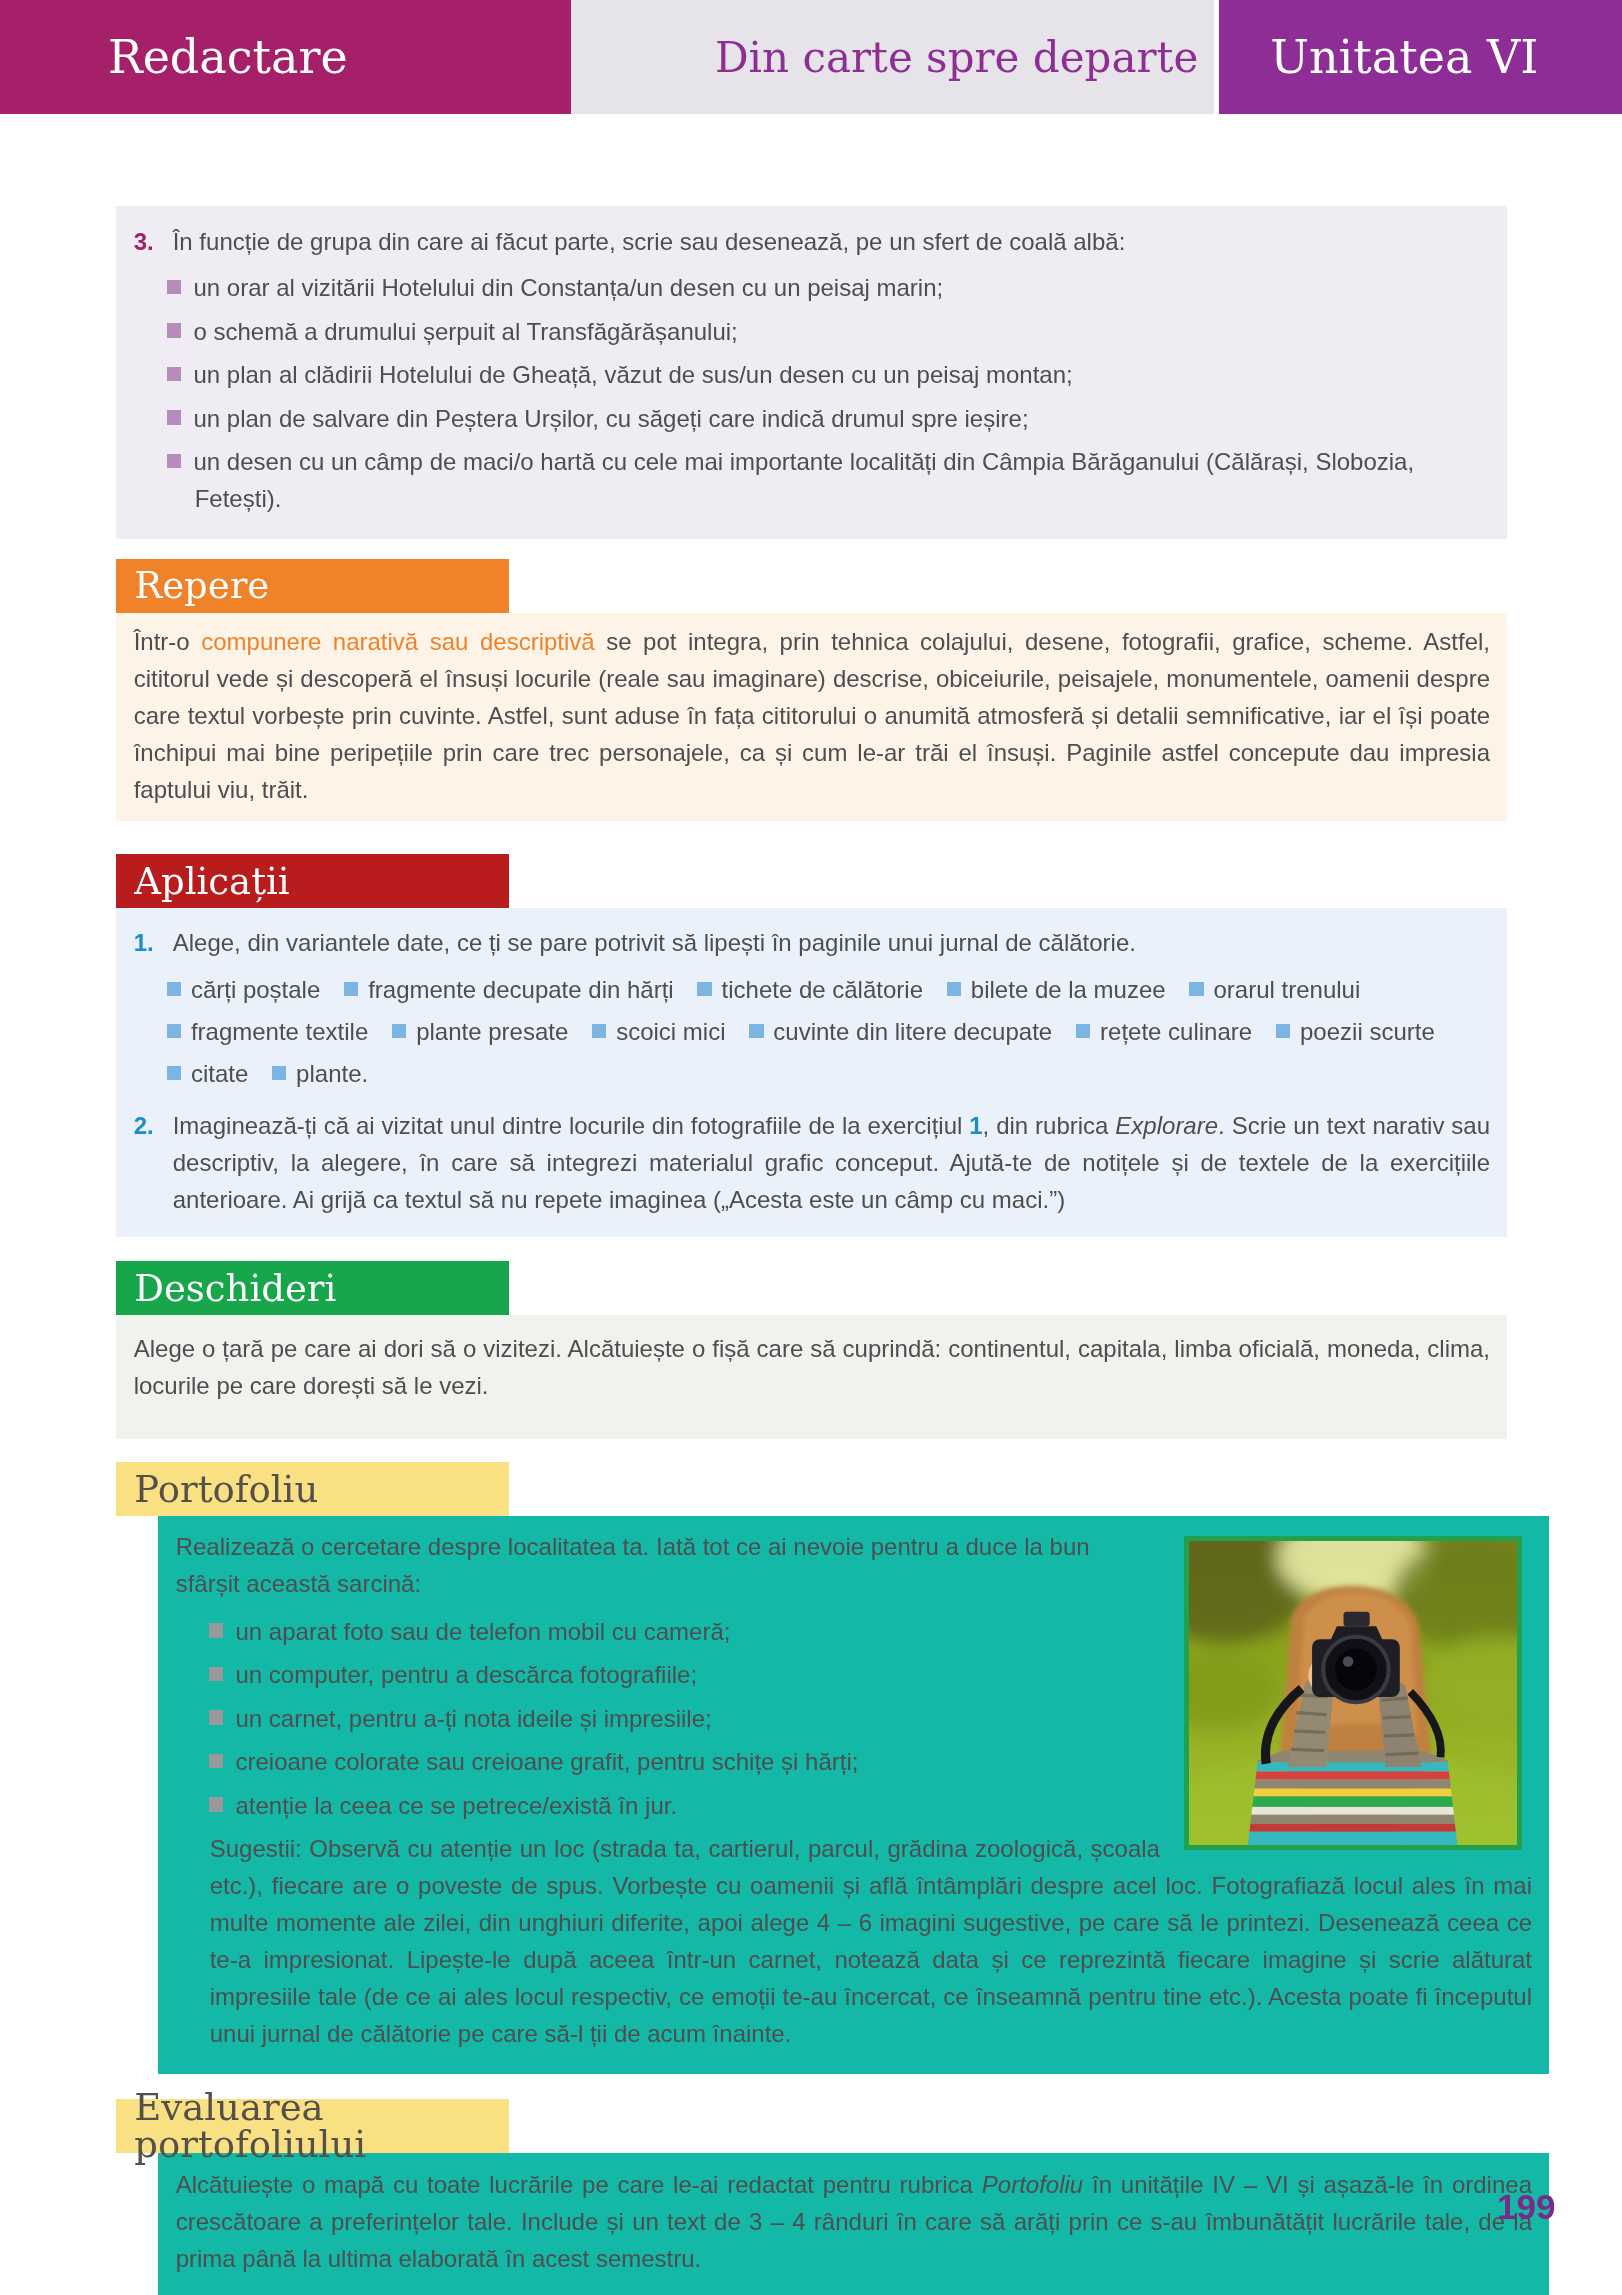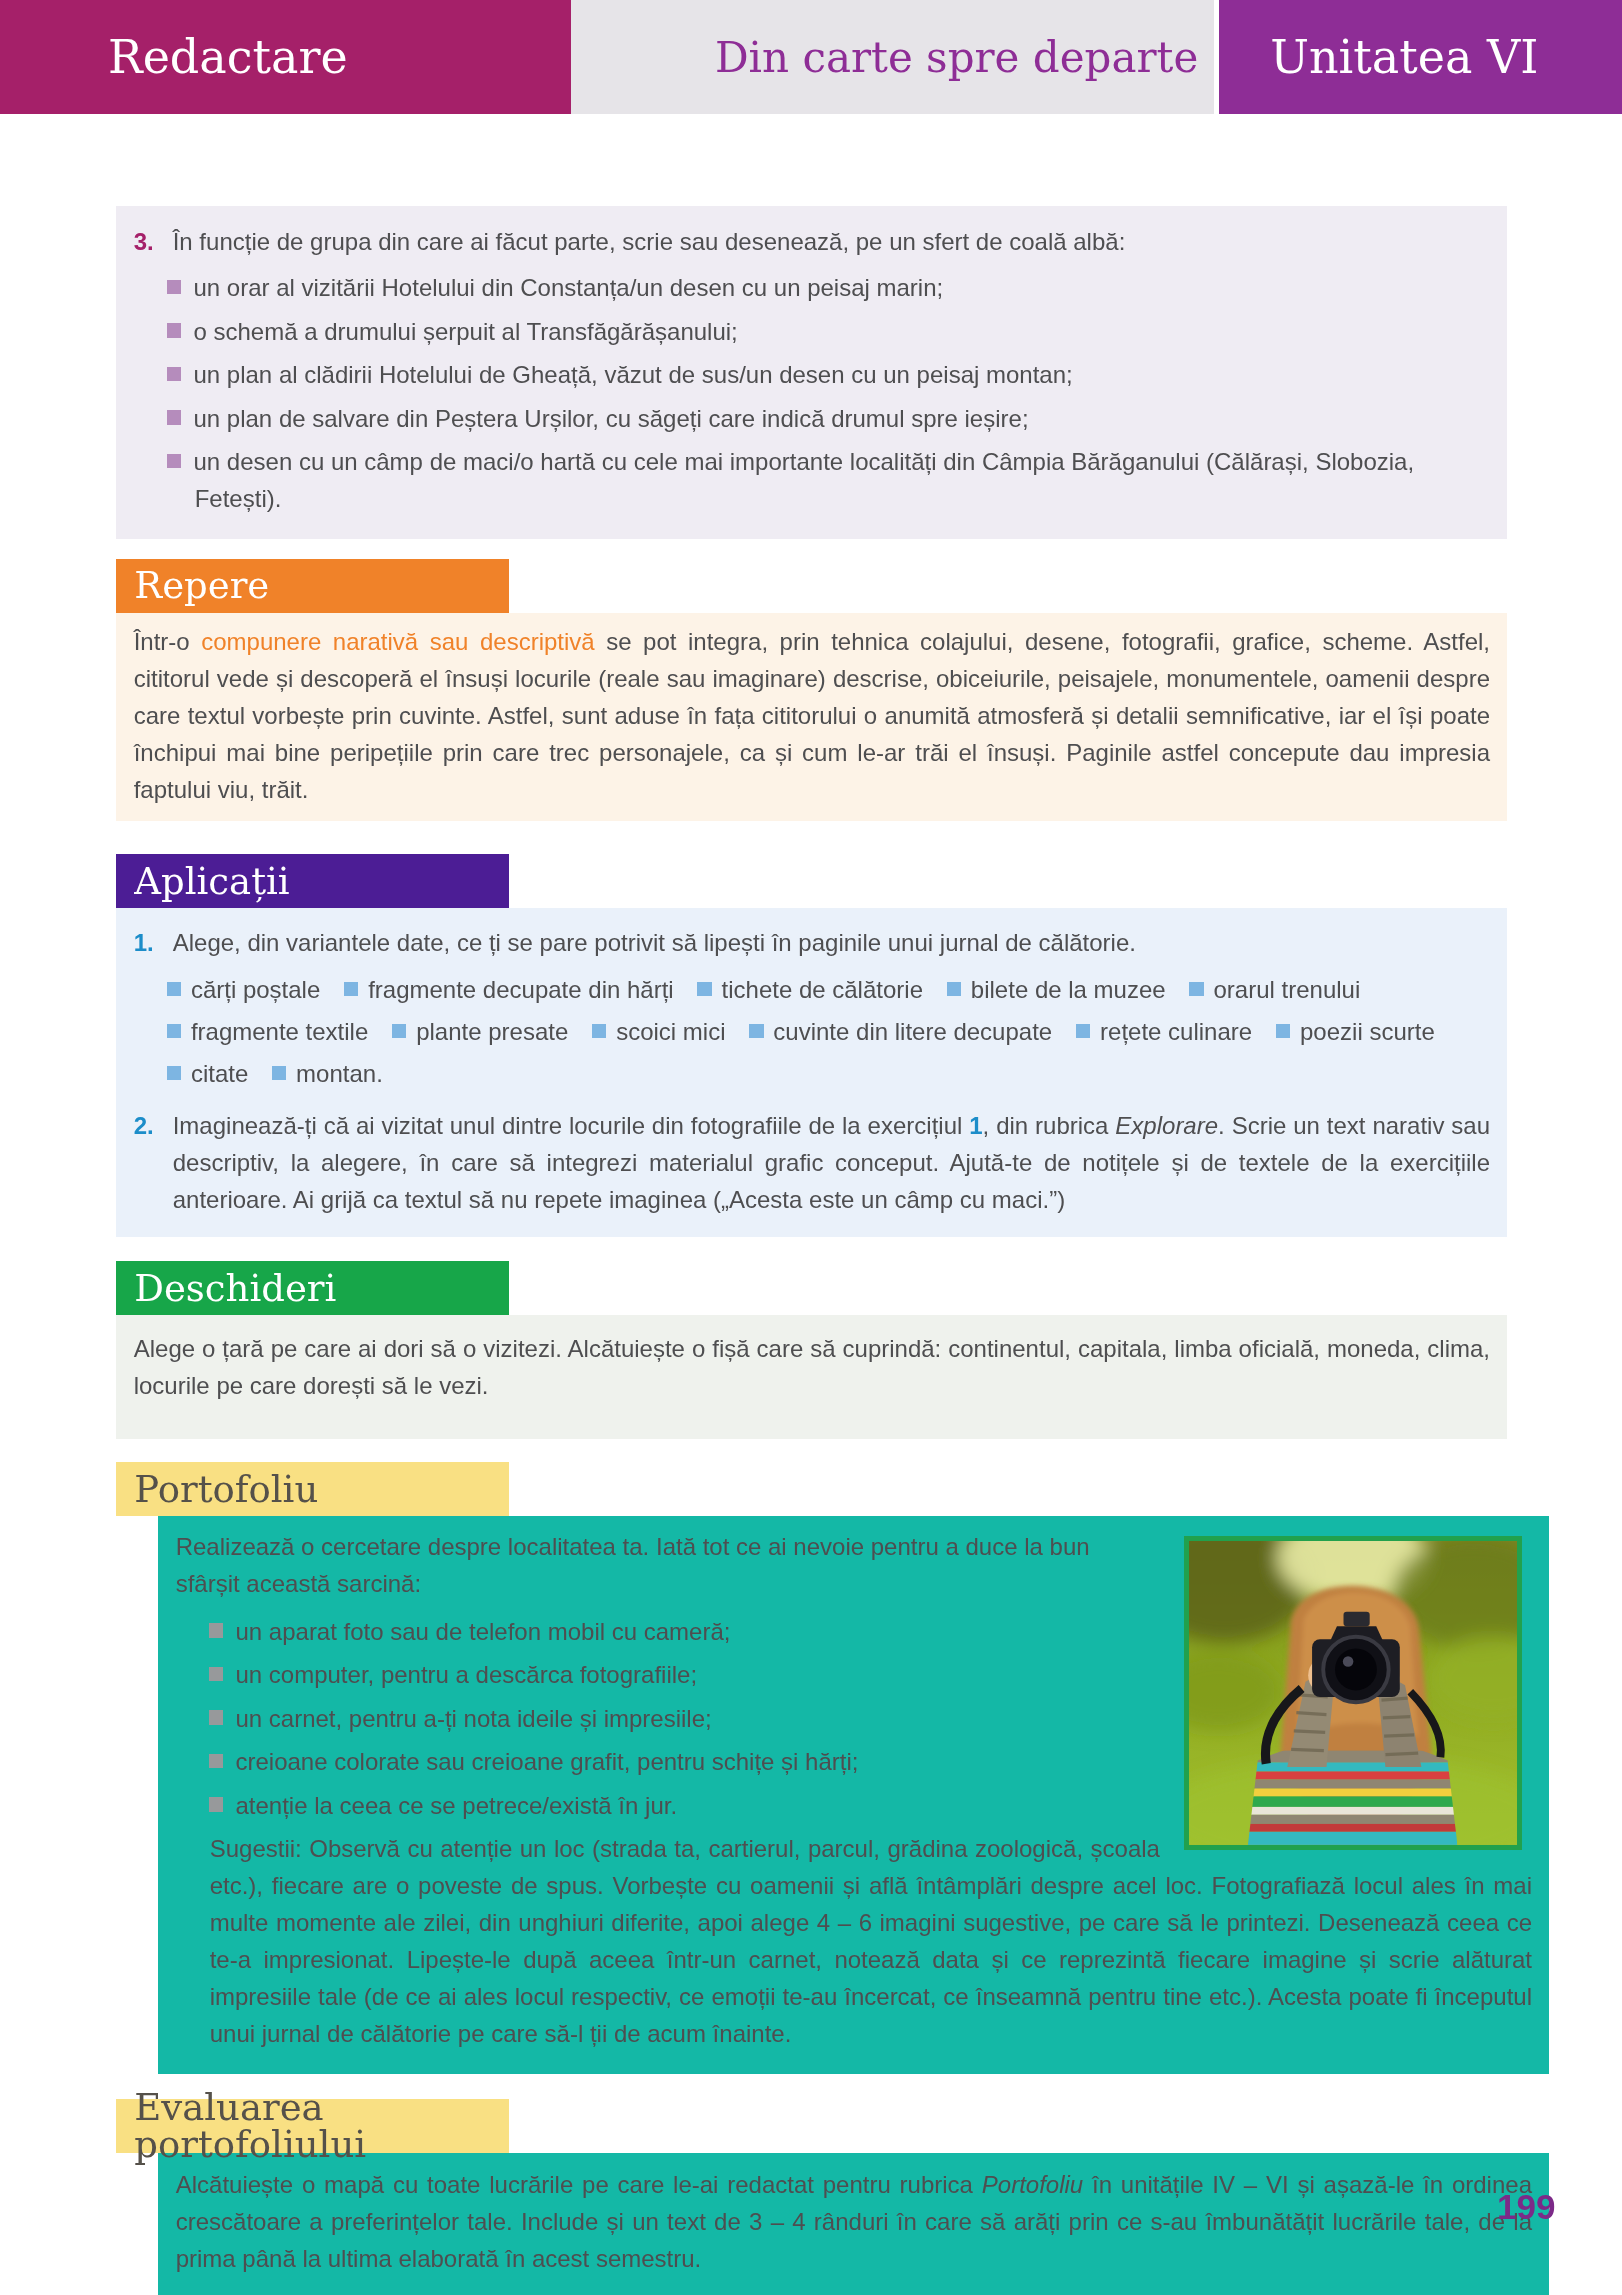--- a/index.html
+++ b/index.html
@@ -34,21 +34,21 @@
     display:flex;align-items:center;padding-left:51px;box-sizing:border-box;
   }
   
   .content{margin-left:116px;width:1391px;}
   .band{
     width:393px;height:54px;box-sizing:border-box;
     font-family:"DejaVu Serif", serif;font-size:37px;color:#ffffff;
     display:flex;align-items:center;padding-left:18.3px;
   }
   .band.orange{background:#f08229;}
-  .band.blue{background:#4c1d95;text-align:right;}
+  .band.blue{background:#b91c1c;text-align:right;}
   .band.green{background:#17a649;}
   .band.yellow{background:#f9e083;color:#55514a;}
   .panel{box-sizing:border-box;width:1391px;}
   .panel.lavender{background:#efecf3;}
   .panel.cream{background:#fdf3e7;}
   .panel.lblue{background:#eaf1fa;}
   .panel.lgreen{background:#eff2ed;}
   .panel.lyellow{background:#14b8a6;margin-left:42px;}
   
   .numrow{display:flex;align-items:flex-start;}
@@ -152,21 +152,21 @@
           <span class="opt"><span class="sq blu"></span><span>scoici mici</span></span>
         
           <span class="opt"><span class="sq blu"></span><span>cuvinte din litere decupate</span></span>
         
           <span class="opt"><span class="sq blu"></span><span>rețete culinare</span></span>
         
           <span class="opt"><span class="sq blu"></span><span>poezii scurte</span></span>
         
           <span class="opt"><span class="sq blu"></span><span>citate</span></span>
         
-          <span class="opt"><span class="sq blu"></span><span>montan.</span></span>
+          <span class="opt"><span class="sq blu"></span><span>plante.</span></span>
         </div>
       <div class="numrow" style="margin-top:11.8px;">
         <span class="num blue">2.</span>
         <span class="numbody just"><span>Imaginează-ți că ai vizitat unul dintre locurile din fotografiile de la exercițiul </span><span class="ref-blue">1</span><span>, din rubrica </span><i>Explorare</i><span>. Scrie un text narativ sau descriptiv, la alegere, în care să integrezi materialul grafic conceput. Ajută-te de notițele și de textele de la exercițiile anterioare. Ai grijă ca textul să nu repete imaginea („Acesta este un câmp cu maci.”)</span></span>
       </div>
     </div>
 
     <div class="band green" style="margin-top:24px;">
       <span>Deschideri</span>
     </div>

